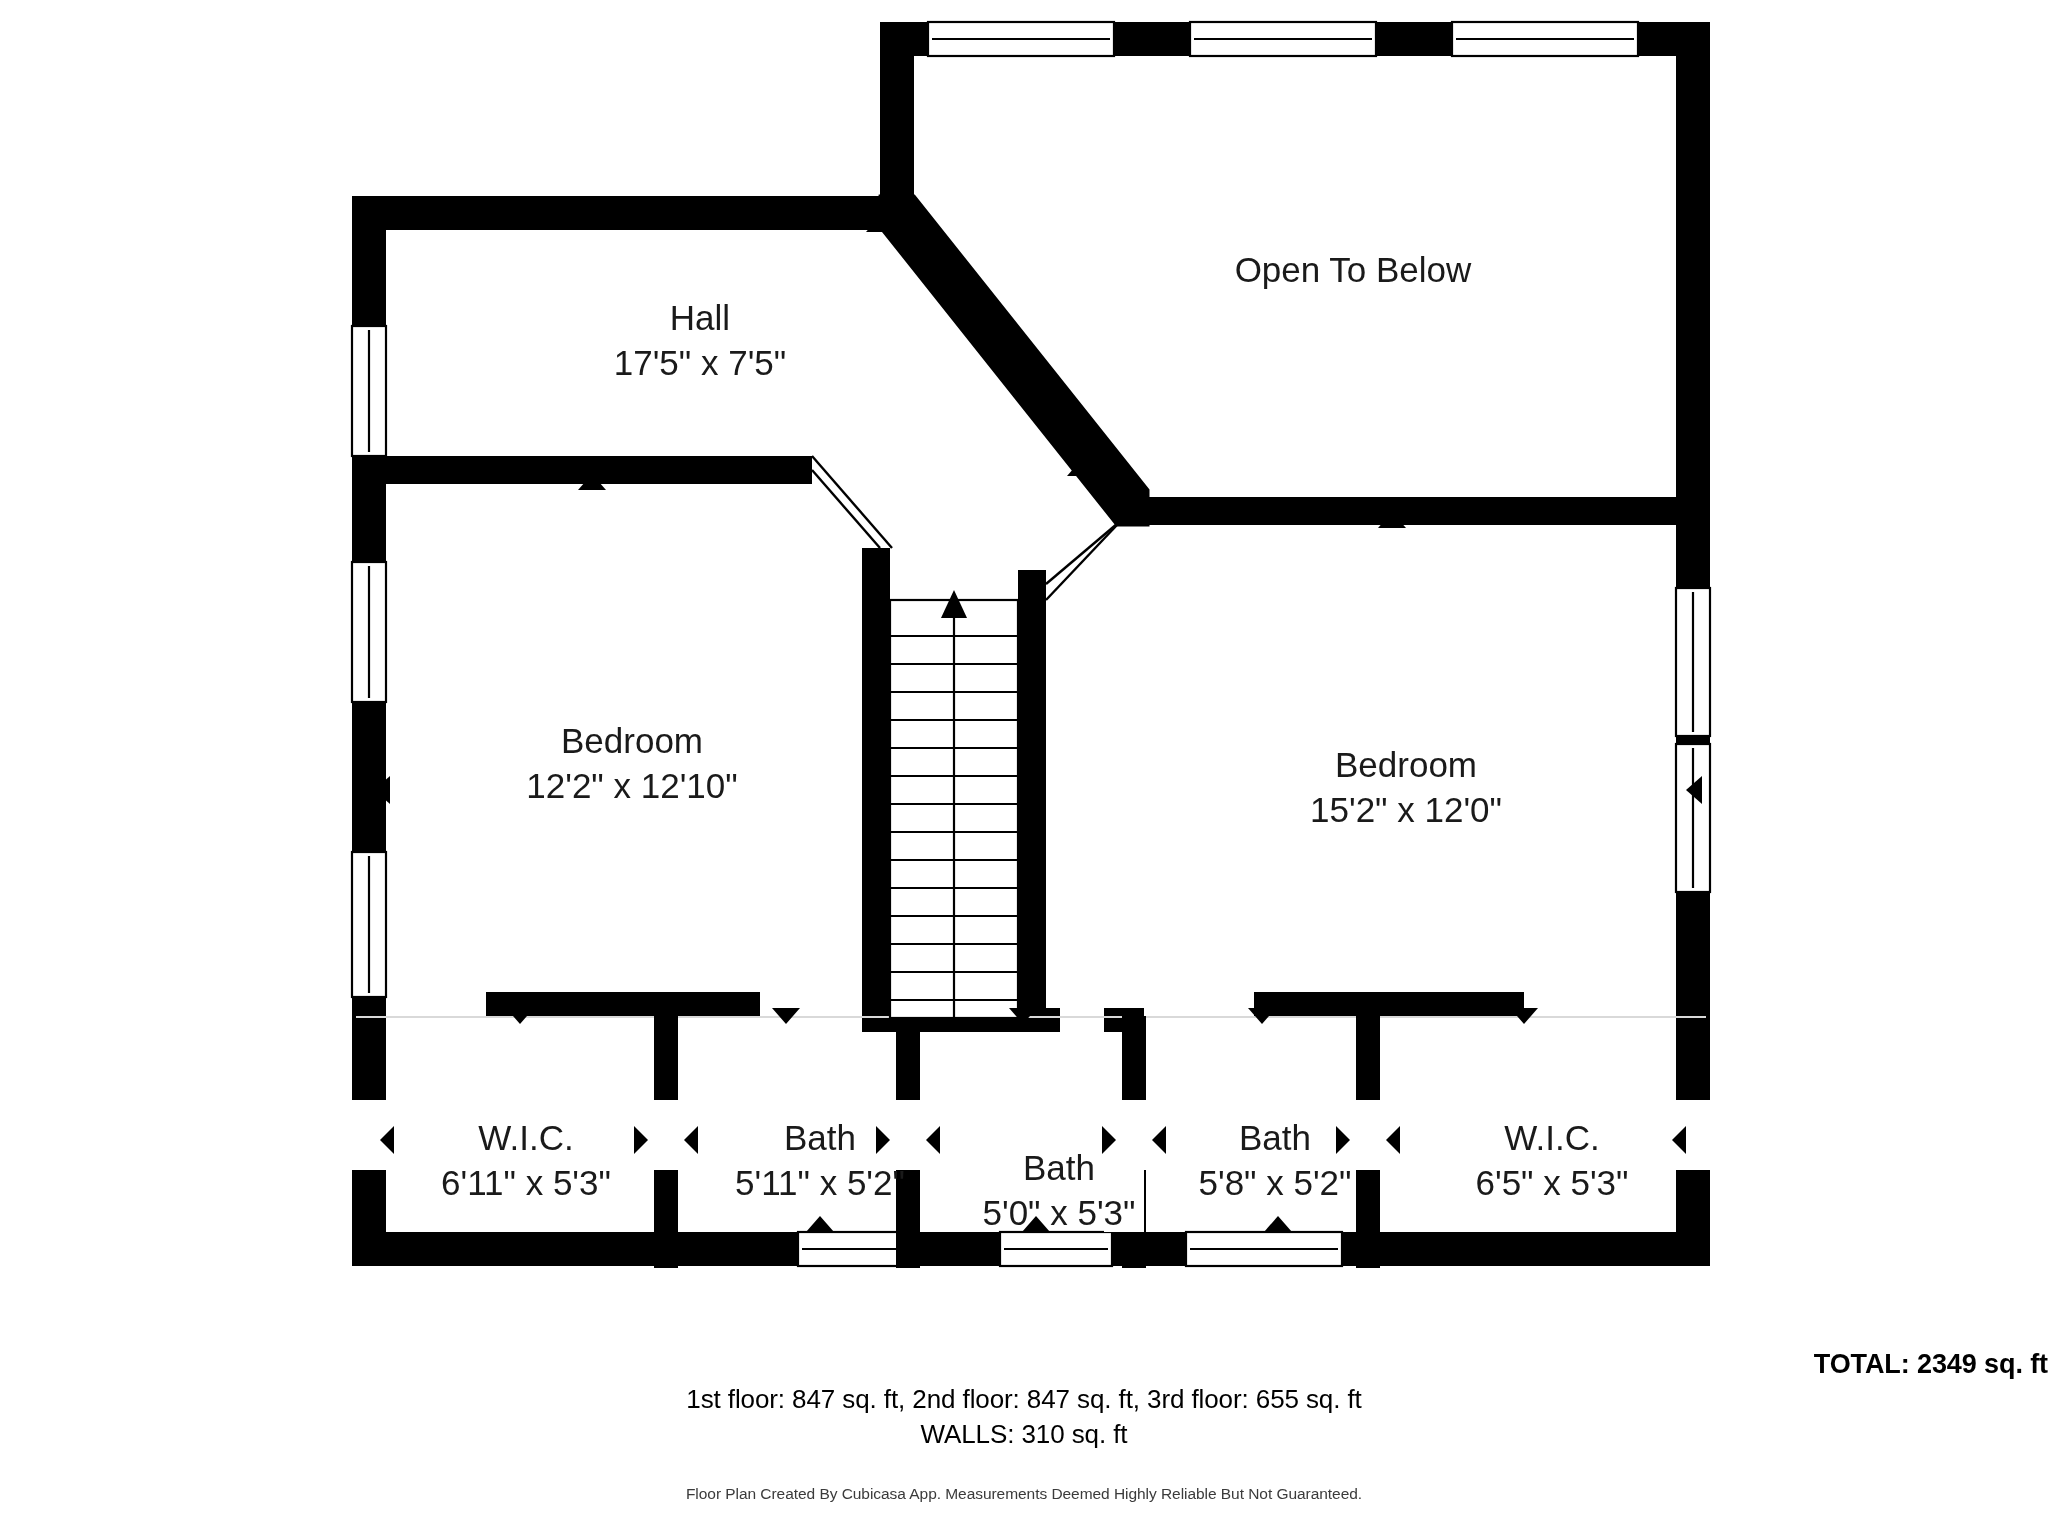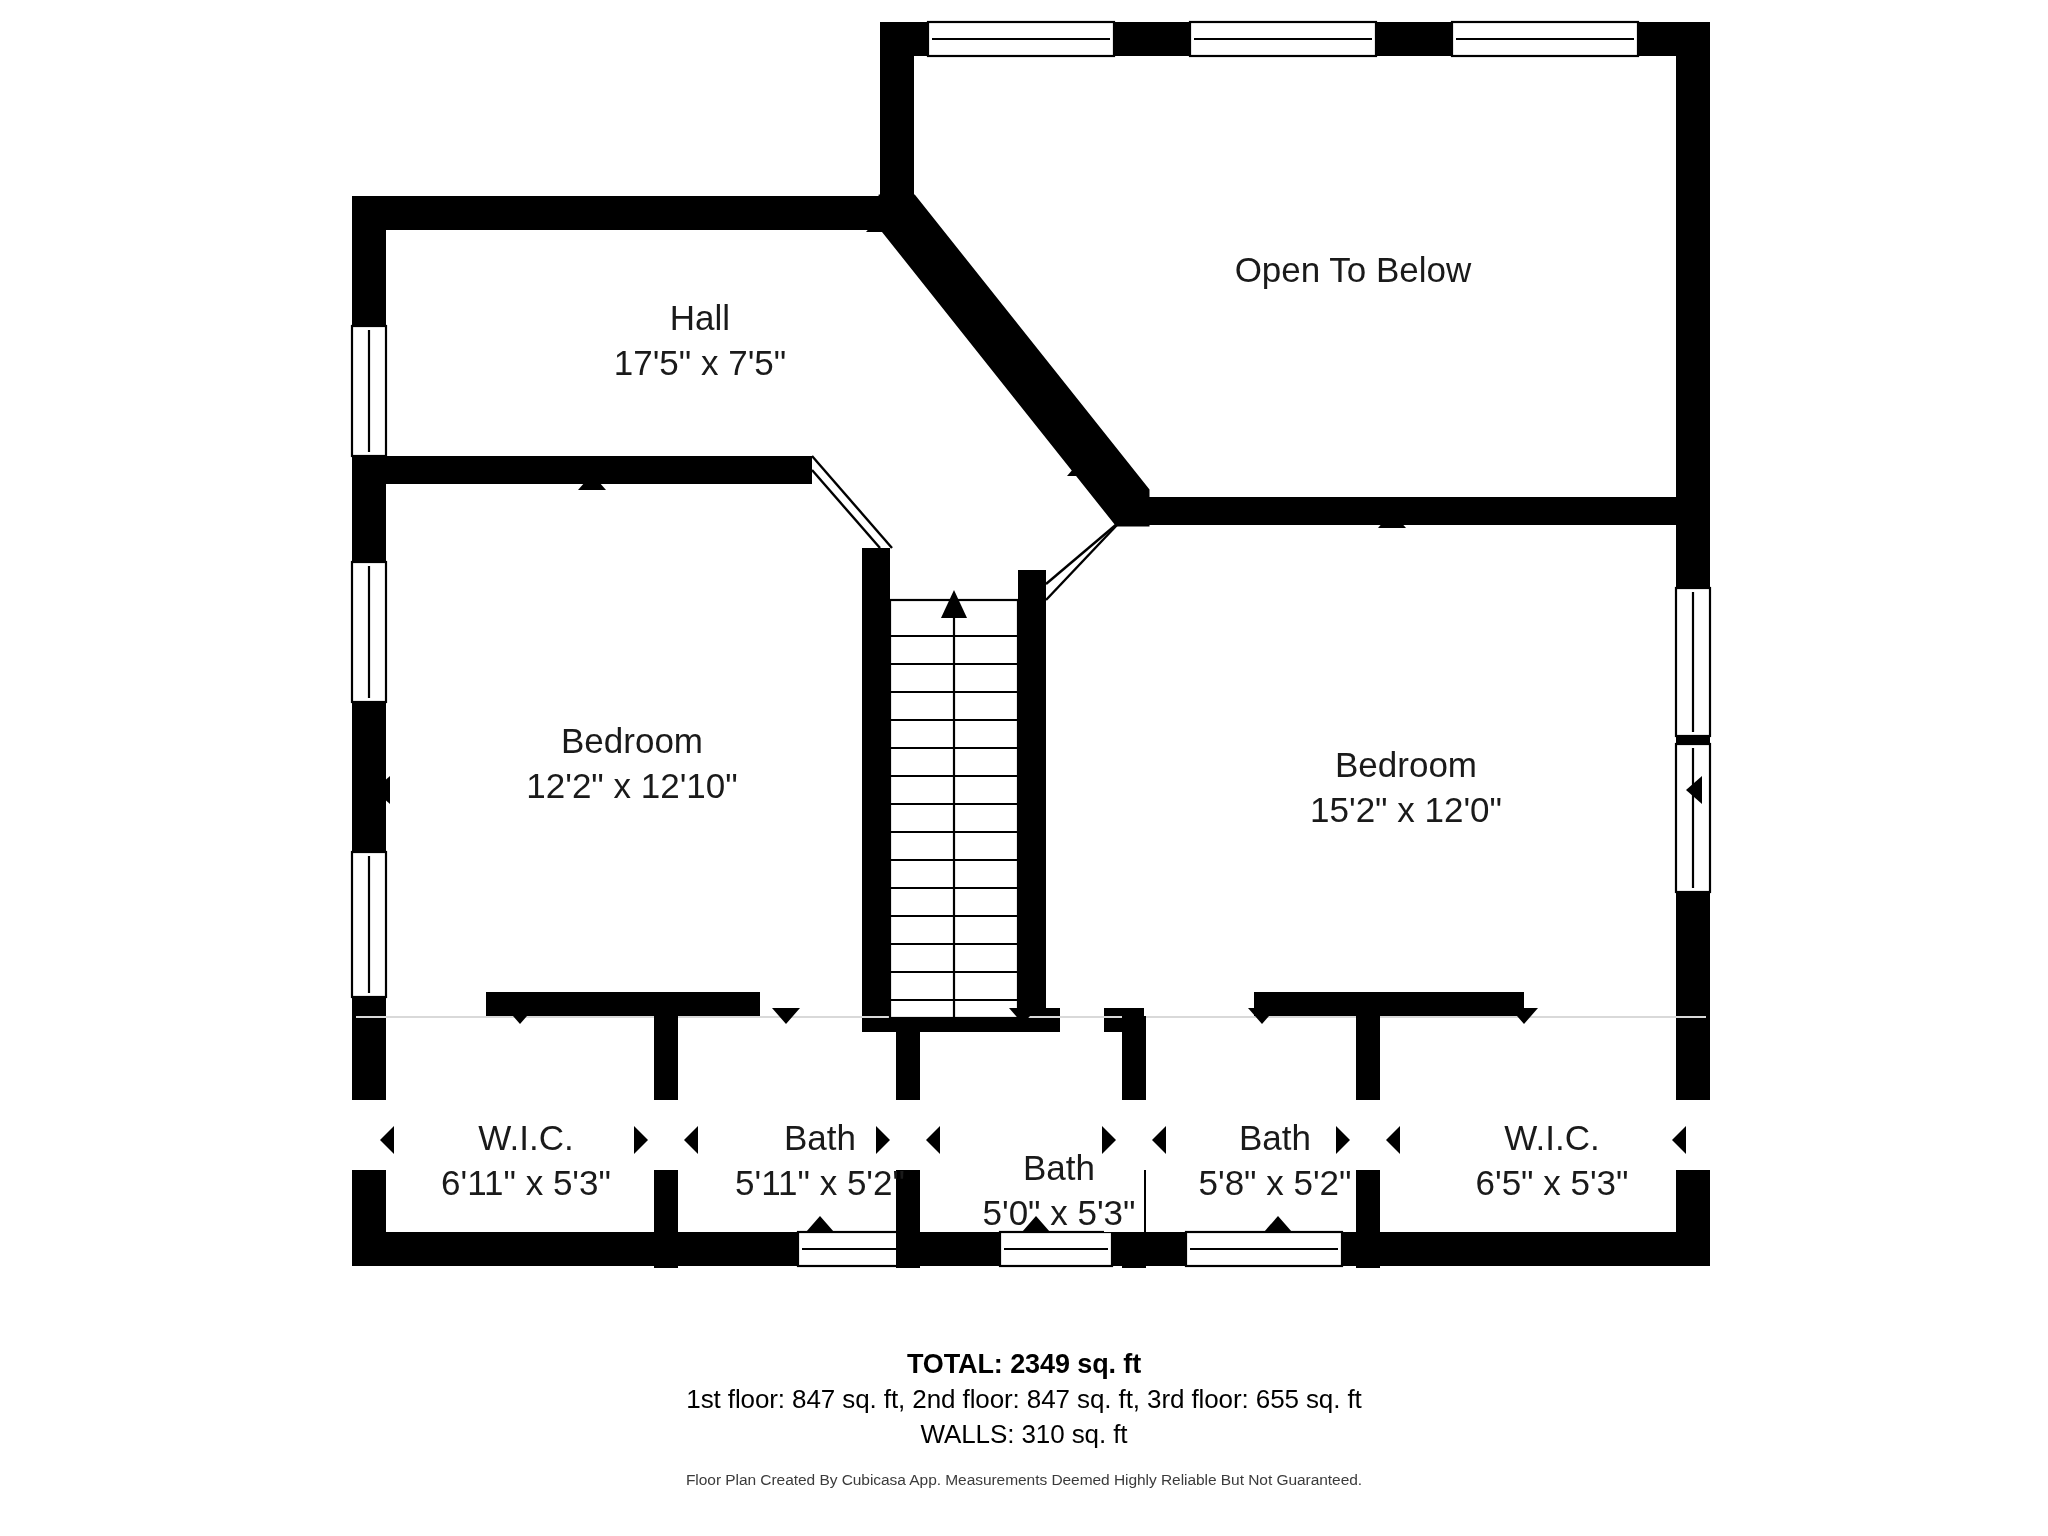--- a/index.html
+++ b/index.html
@@ -57,31 +57,32 @@
     width: 2048px;
     text-align: center;
   }
   #summary-total {
     font-family: "Liberation Sans", sans-serif;
     font-size: 27px;
     font-weight: bold;
     color: #000000;
     line-height: 1.34;
     letter-spacing: -0.1px;
+    text-align: right;
   }
   .summary-line {
     font-family: Liberation Sans, sans-serif;
     font-size: 26px;
     font-weight: normal;
     color: #000000;
     line-height: 1.34;
     letter-spacing: -0.1px;
   }
   #credit {
-    margin-top: 19px;
+    margin-top: 33px;
     font-family: "Liberation Sans", sans-serif;
     font-size: 15.5px;
     color: #3b3b3b;
     letter-spacing: -0.05px;
   }
 </style>
 </head>
 <body>
 
 <div id="page">

